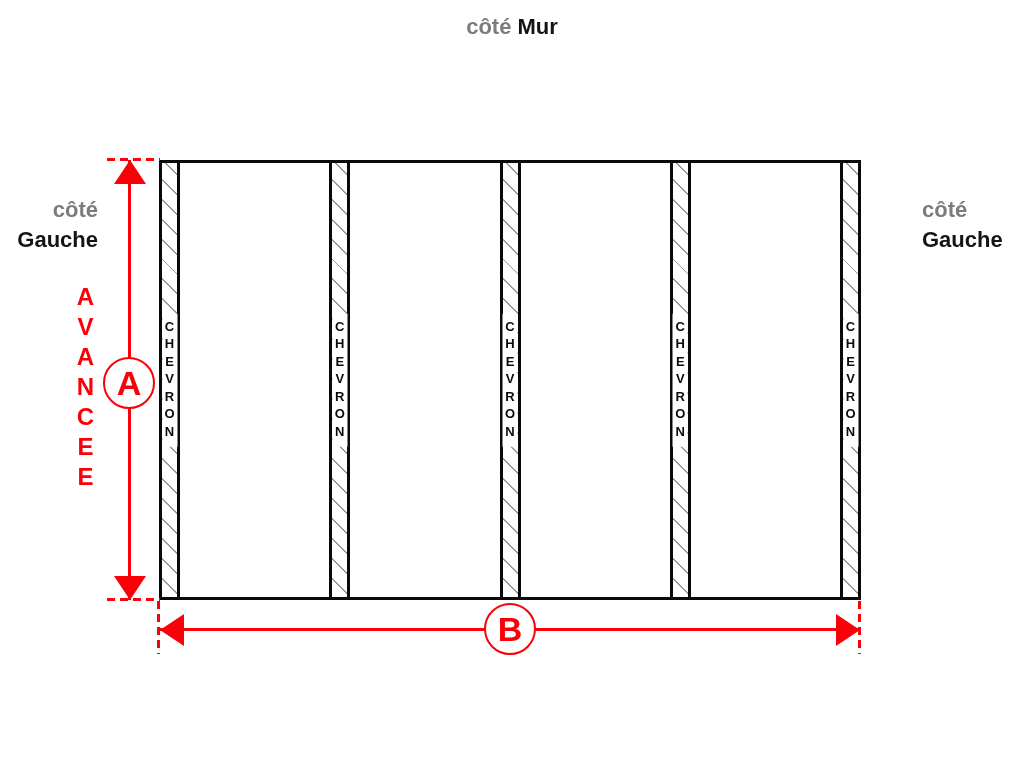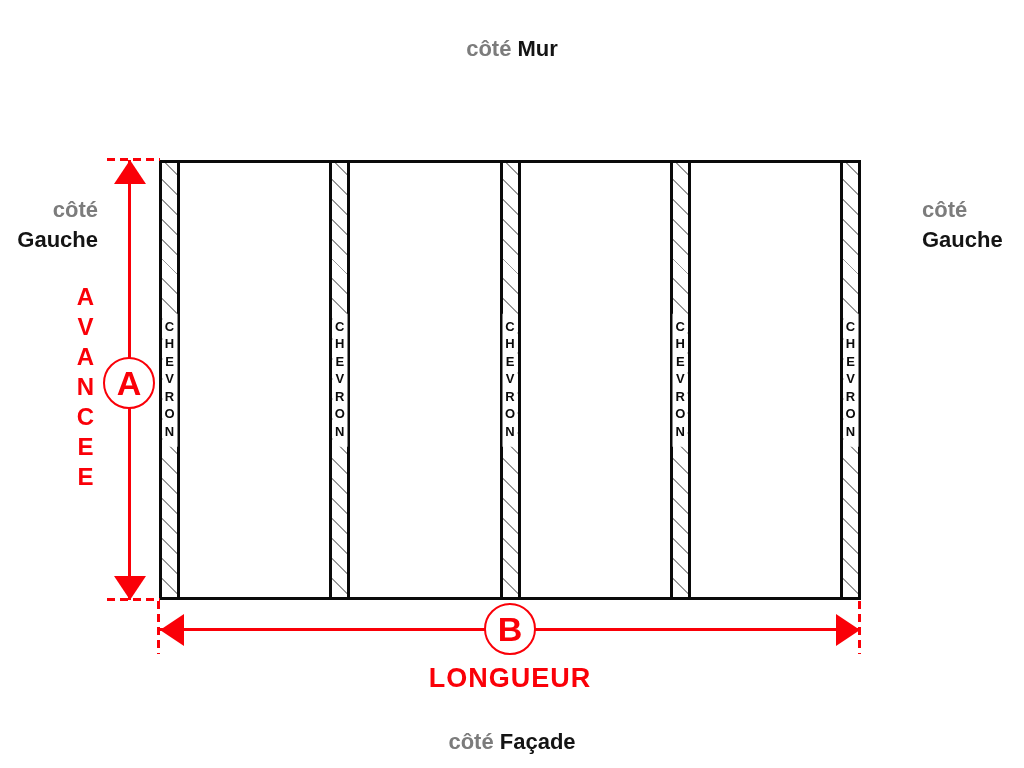--- a/index.html
+++ b/index.html
@@ -8,21 +8,21 @@
     width: 1024px;
     height: 768px;
     background: #ffffff;
     font-family: "Liberation Sans", sans-serif;
     overflow: hidden;
   }
 
   
   .side-label { position: absolute; font-size: 22px; font-weight: bold; color: #141414; }
   .side-label .prefix { color: #7c7c7c; }
-  #label-mur    { left: 0; top: 14px;  width: 1024px; text-align: center; margin-top: 22px; }
+  #label-mur    { left: 0; top: 14px;  width: 1024px; text-align: center; }
   #label-facade { left: 0; top: 729px; width: 1024px; text-align: center; }
   #label-gauche { left: 0;     top: 195px; width: 98px; text-align: right; line-height: 30px; }
   #label-droit  { left: 922px; top: 195px; width: 102px; text-align: left; line-height: 30px; }
 
   
   #structure {
     position: absolute; left: 159px; top: 160px; width: 702px; height: 440px;
     box-sizing: border-box;
     border-top: 3px solid #0a0a0a; border-bottom: 3px solid #0a0a0a;
     display: flex; justify-content: space-between;
@@ -87,24 +87,20 @@
   <div id="label-gauche" class="side-label">
     <div class="prefix">côté</div>
     <div>Gauche</div>
   </div>
 
   <div id="label-droit" class="side-label">
     <div class="prefix">côté</div>
     <div>Gauche</div>
   </div>
 
-  <div id="label-facade" class="side-label">
-    <span class="prefix">côté</span>
-    <span>Façade</span>
-  </div>
 
   <div id="structure">
     <div class="chevron-bar">
       <span class="chevron-label">CHEVRON</span>
     </div>
     <div class="chevron-bar">
       <span class="chevron-label">CHEVRON</span>
     </div>
     <div class="chevron-bar">
       <span class="chevron-label">CHEVRON</span>
@@ -129,15 +125,14 @@
     <span>A</span>
   </div>
   <div id="avancee-label">AVANCEE</div>
 
   <div class="dim-line-h"></div>
   <div id="arrow-left" class="arrowhead"></div>
   <div id="arrow-right" class="arrowhead"></div>
   <div id="circle-b" class="dim-circle">
     <span>B</span>
   </div>
-  <div id="longueur-label">LONGUEUR</div>
 
 </div>
 
 </body></html>

